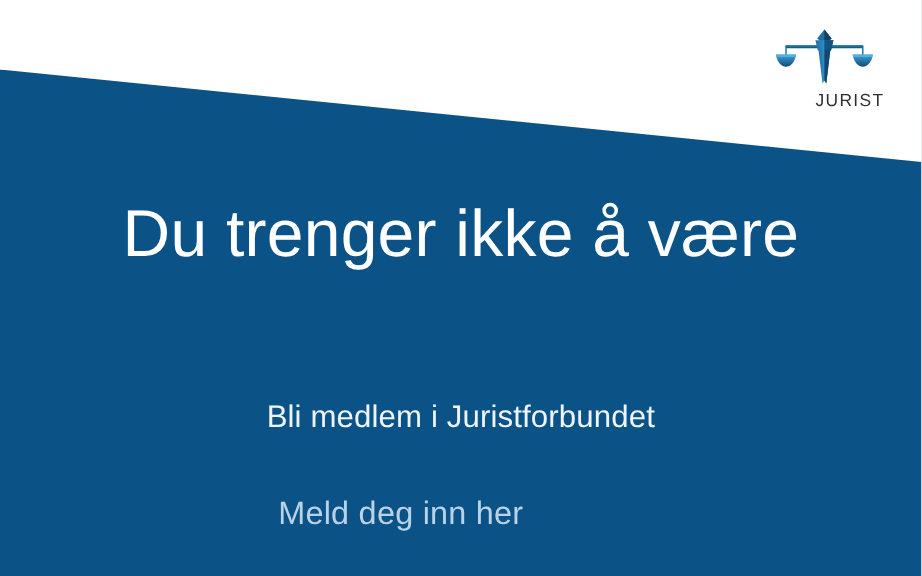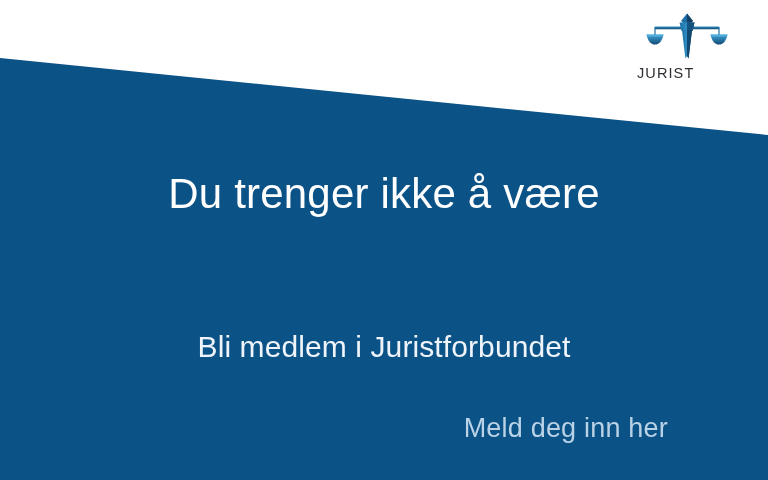--- a/index.html
+++ b/index.html
@@ -26,24 +26,24 @@
     height: 480px;
     background: #0b5287;
     
     clip-path: polygon(0 58px, 768px 135px, 768px 480px, 0 480px);
   }
 
   
   #logo {
     position: absolute;
     left: 637px;
-    top: 13px;
+    top: 24px;
     width: 100px;
     height: 88px;
-    text-align: left;
+    text-align: right;
   }
   #logo-mark {
     display: block;
     margin: 0 auto;
     width: 82px;
     height: 46px;
   }
   .logo-word {
     display: block;
     color: #2b2f33;
@@ -58,50 +58,50 @@
   
   #headline {
     position: absolute;
     left: 0;
     top: 158px;
     width: 768px;
     text-align: center;
     color: #ffffff;
     font-family: "Liberation Sans", sans-serif;
     font-weight: 300;
-    font-size: 42px;
+    font-size: 55px;
     line-height: 72px;
     letter-spacing: 0.2px;
   }
   #headline .hl-line { display: block; }
 
   
   #subtitle {
     position: absolute;
     left: 0;
     top: 328px;
     width: 768px;
     text-align: center;
     color: #eef4f9;
     font-family: "Liberation Sans", sans-serif;
     font-weight: 400;
-    font-size: 30px;
+    font-size: 26px;
     line-height: 38px;
     letter-spacing: 0.1px;
   }
 
   
   #cta {
     position: absolute;
     left: 0;
     top: 411px;
     width: 768px;
     padding-right: 100px;
     box-sizing: border-box;
-    text-align: right;
+    text-align: center;
     color: #b9d2e6;
     font-family: "Liberation Sans", sans-serif;
     font-weight: 400;
     font-size: 27px;
     line-height: 34px;
     letter-spacing: 0.2px;
     cursor: pointer;
   }
 </style>
 </head>

